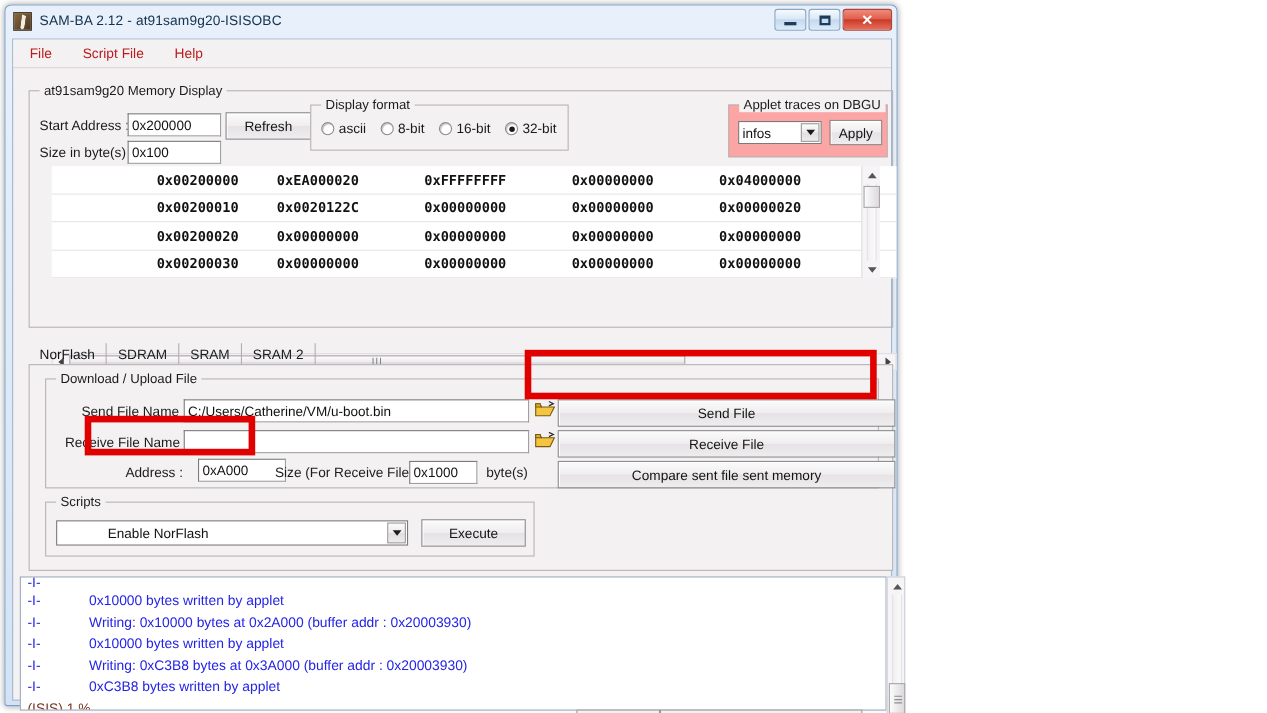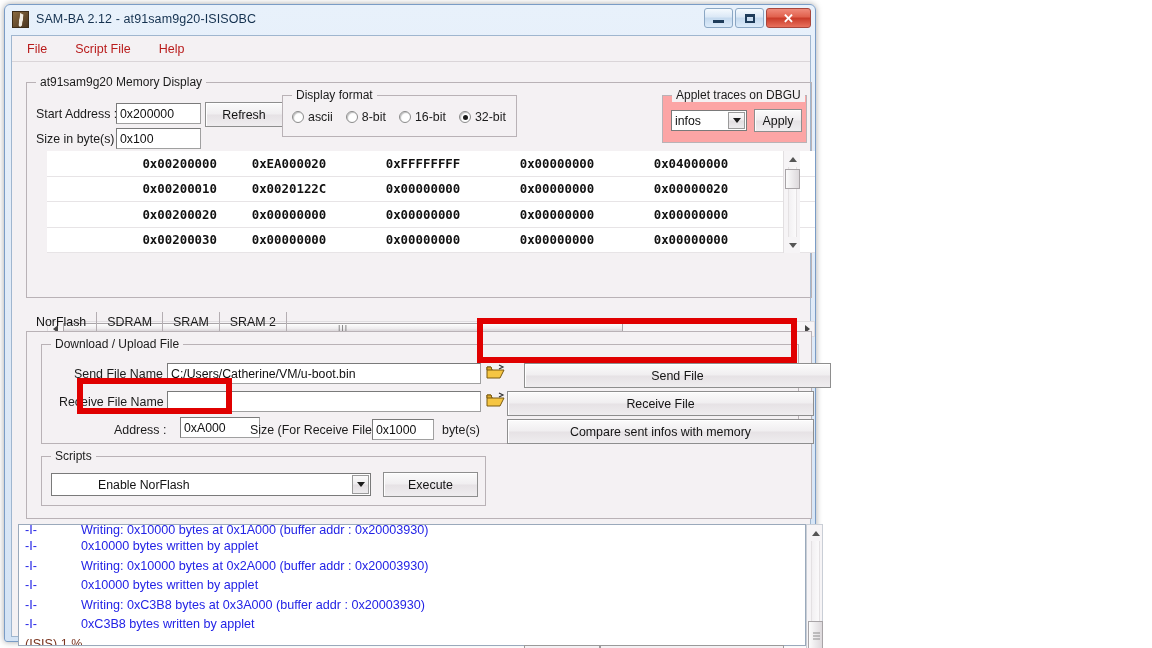--- a/index.html
+++ b/index.html
@@ -452,41 +452,40 @@
             <path d="M13 1 L17 3 L13 5" fill="none" stroke="#333" stroke-width="1.2"></path>
           </svg>
         </div>
 
         <div class="lbl" style="position:absolute; left:72px; top:78px;">Address :</div>
         <div class="txtfield" style="position:absolute; left:126px; top:72px; width:80px; height:21px;margin-left:12px;">0xA000</div>
         <div class="lbl" style="position:absolute; left:208px; top:78px;">Size (For Receive File) :</div>
         <div class="txtfield" style="position:absolute; left:330px; top:74px; width:62px; height:21px;">0x1000</div>
         <div class="lbl" style="position:absolute; left:400px; top:78px;">byte(s)</div>
 
-        <div class="btn" style="position:absolute; left:482px; top:18px; width:307px; height:25px;">Send File</div>
+        <div class="btn" style="position:absolute; left:465px; top:18px; width:307px; height:25px;">Send File</div>
         <div class="btn" style="position:absolute; left:465px; top:46px; width:307px; height:25px;">Receive File</div>
-        <div class="btn" style="position:absolute; left:465px; top:74px; width:307px; height:25px;">Compare sent infos with memory</div>
+        <div class="btn" style="position:absolute; left:465px; top:74px; width:307px; height:25px;">Compare sent file sent memory</div>
       </div>
 
       <div class="groupbox" style="left:14px; top:124px; width:445px; height:50px;">
         <div class="legend">Scripts</div>
         <div class="combo" style="position:absolute; left:9px; top:16px; width:320px; height:23px;padding-left:46px;">
           <span>Enable NorFlash</span>
           <span class="arrow-box">
               <i class="tri-down"></i>
             </span>
         </div>
         <div class="btn" style="position:absolute; left:341px; top:15px; width:95px; height:25px;">Execute</div>
       </div>
     </div>
 
     <div id="log-wrap">
       <div class="log-line clipped">
         <span class="tag">-I-</span>
-        <span class="msg">Writing: 0x10000 bytes at 0x1A000 (buffer addr : 0x20003930)</span>
       </div>
       <div class="log-line">
         <span class="tag">-I-</span>
         <span class="msg">0x10000 bytes written by applet</span>
       </div>
       <div class="log-line">
         <span class="tag">-I-</span>
         <span class="msg">Writing: 0x10000 bytes at 0x2A000 (buffer addr : 0x20003930)</span>
       </div>
       <div class="log-line">

